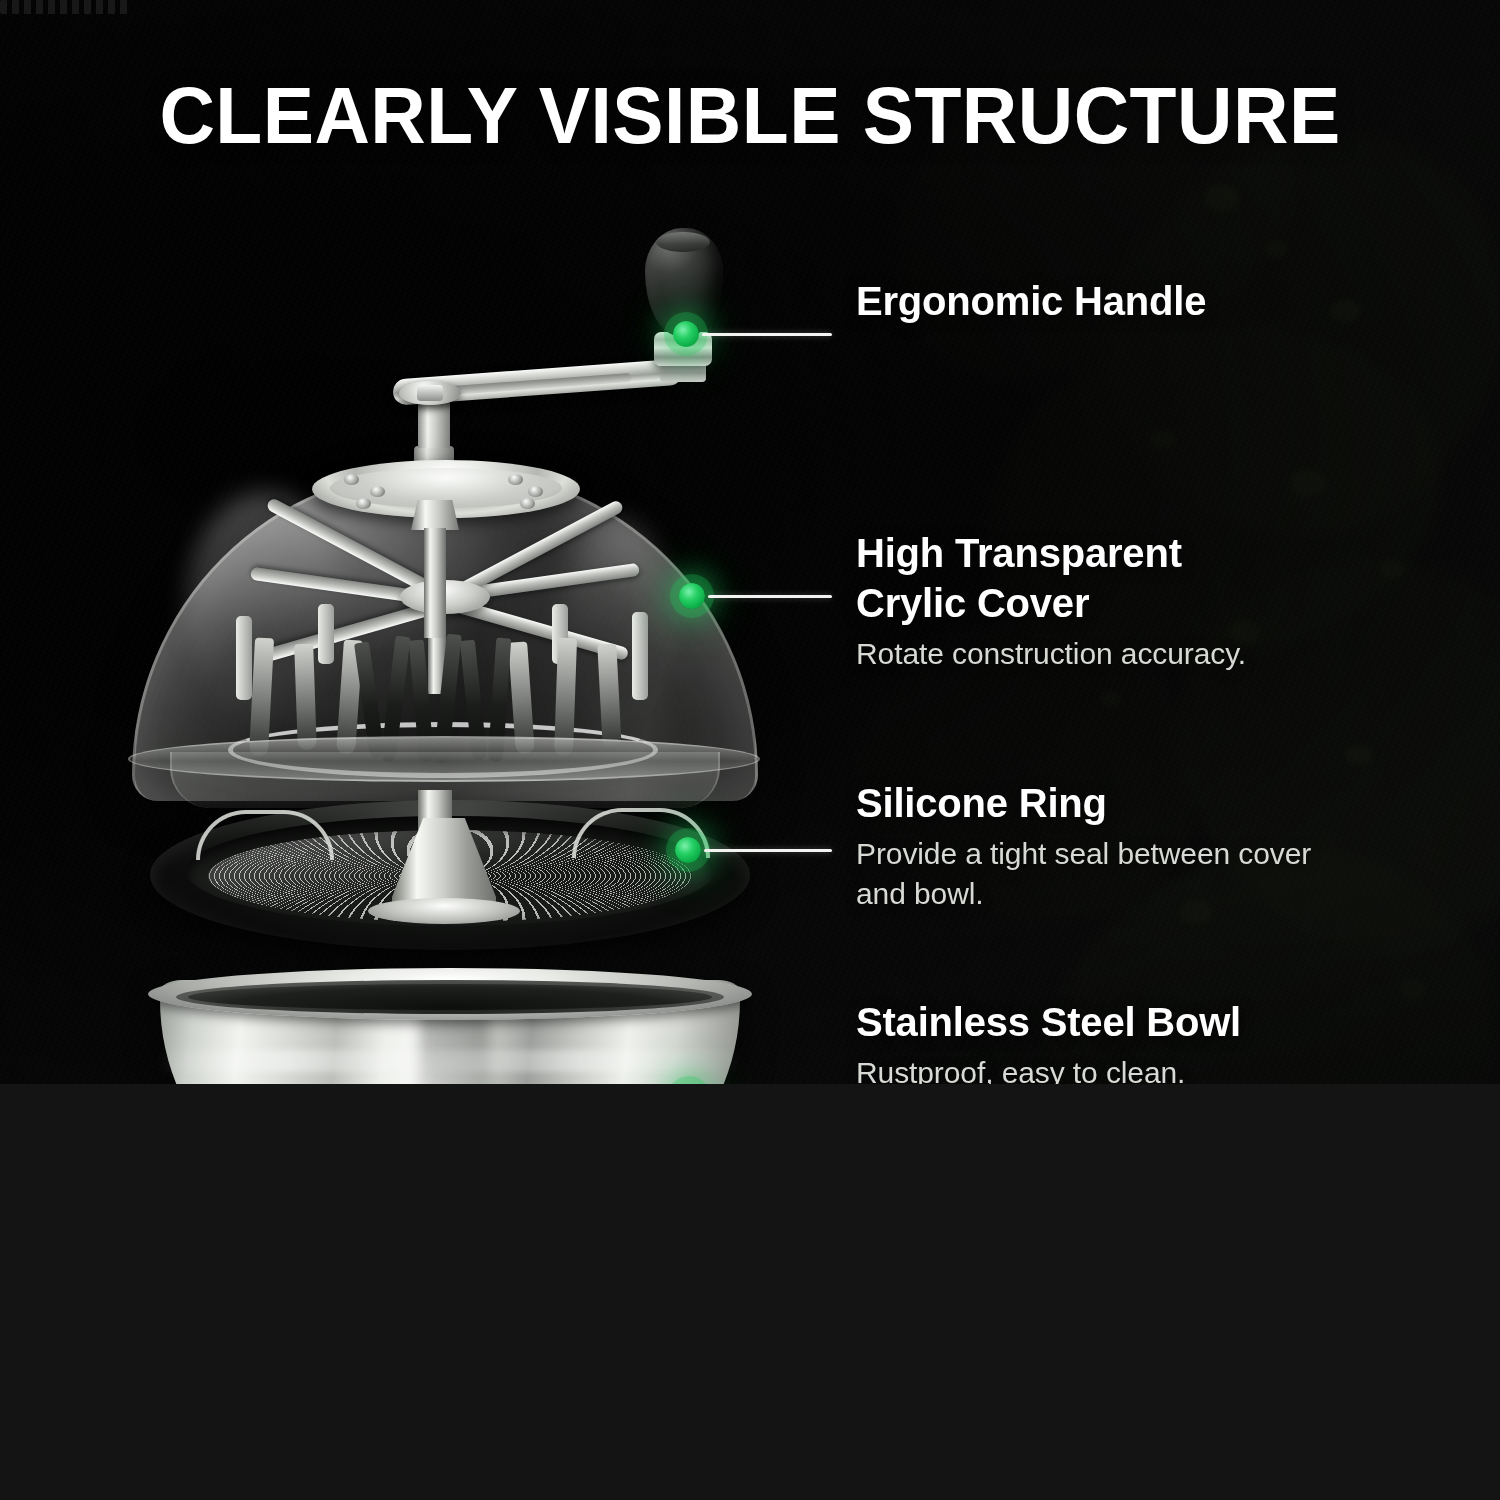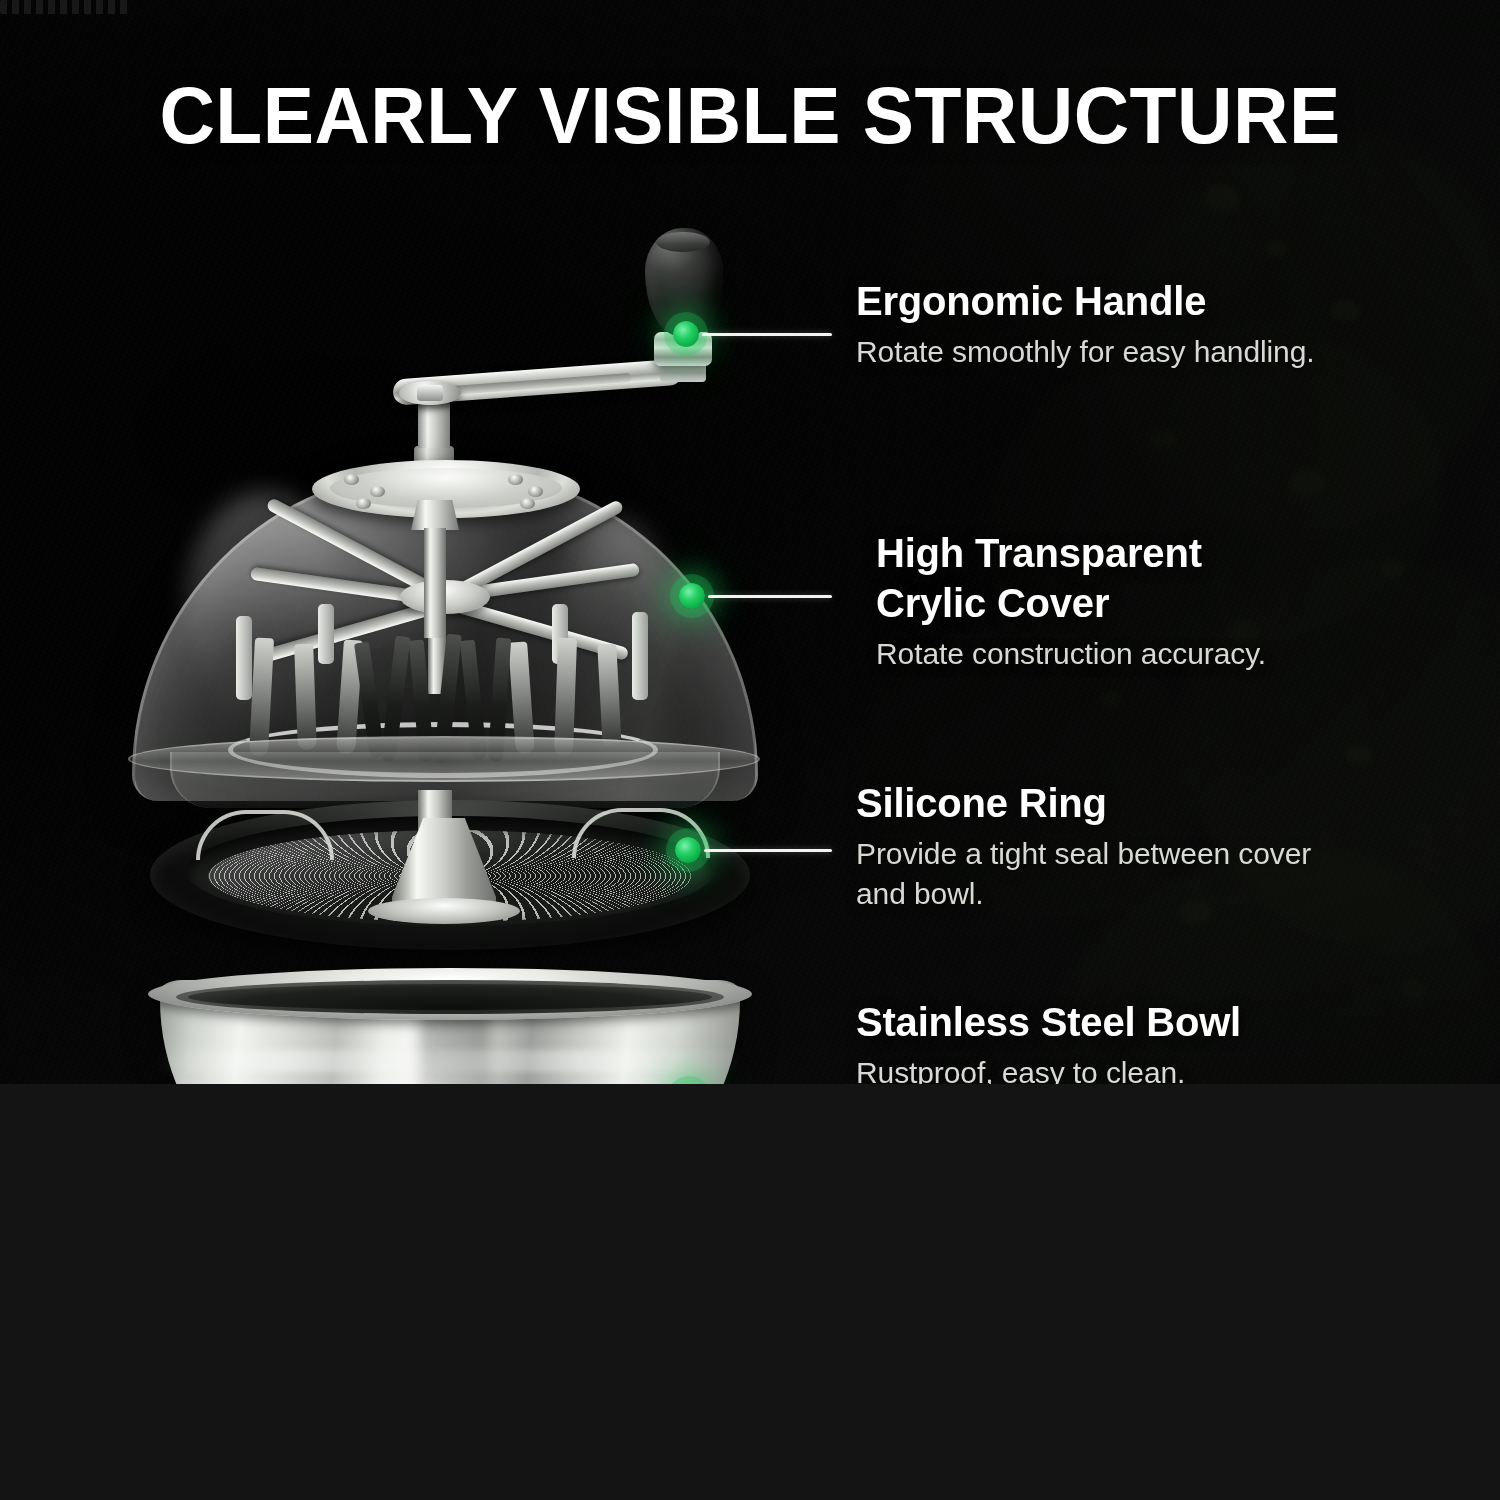--- a/index.html
+++ b/index.html
@@ -447,24 +447,23 @@
 
     <div class="dot" style="left:676px;top:1085px;"></div>
     <div class="line" style="left:705px;top:1097px;width:127px;"></div>
 
     <div class="dot" style="left:671px;top:1329px;"></div>
     <div class="line" style="left:700px;top:1341px;width:132px;"></div>
   </div>
 
   <div class="callout" style="left:856px;top:276px;width:600px;">
     <div class="ctitle">Ergonomic Handle</div>
-    <div class="cdesc">Rotate smoothly for easy handling.</div>
-  </div>
-
-  <div class="callout" style="left:876px;top:528px;width:600px;">
+  </div>
+
+  <div class="callout" style="left:856px;top:528px;width:600px;">
     <div class="ctitle">High Transparent
 Crylic Cover</div>
     <div class="cdesc">Rotate construction accuracy.</div>
   </div>
 
   <div class="callout" style="left:856px;top:778px;width:620px;">
     <div class="ctitle">Silicone Ring</div>
     <div class="cdesc">Provide a tight seal between cover
 and bowl.</div>
   </div>

